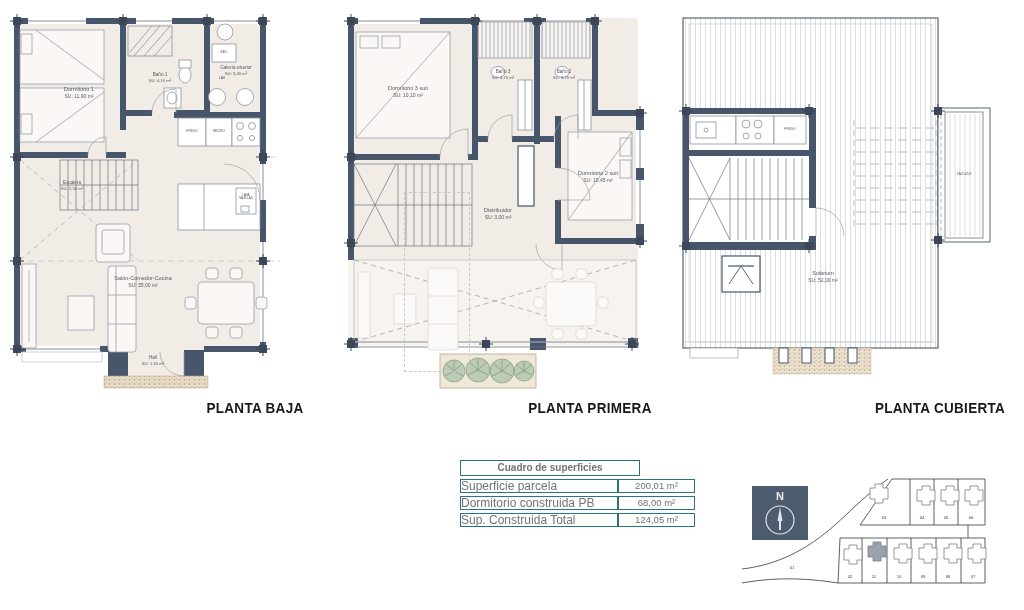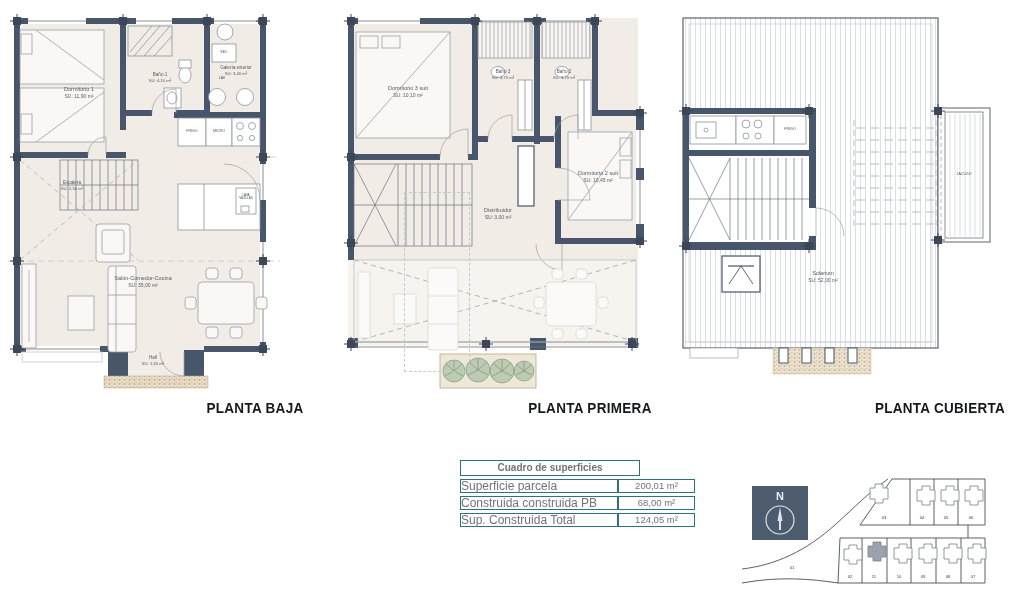--- a/index.html
+++ b/index.html
@@ -556,21 +556,21 @@
   <div class="plan-title" style="left:510px">PLANTA PRIMERA</div>
   <div class="plan-title" style="left:860px">PLANTA CUBIERTA</div>
 
   <div class="surfaces">
     <div class="s-header">Cuadro de superficies</div>
     <div class="s-row">
       <div class="s-label">Superficie parcela</div>
       <div class="s-value">200,01 m²</div>
     </div>
     <div class="s-row">
-      <div class="s-label">Construida construida PB</div>
+      <div class="s-label">Dormitorio construida PB</div>
       <div class="s-value">68,00 m²</div>
     </div>
     <div class="s-row">
       <div class="s-label">Sup. Construida Total</div>
       <div class="s-value">124,05 m²</div>
     </div>
   </div>
 
   <div class="compass">
     <svg width="56" height="54" viewBox="0 0 56 54">

